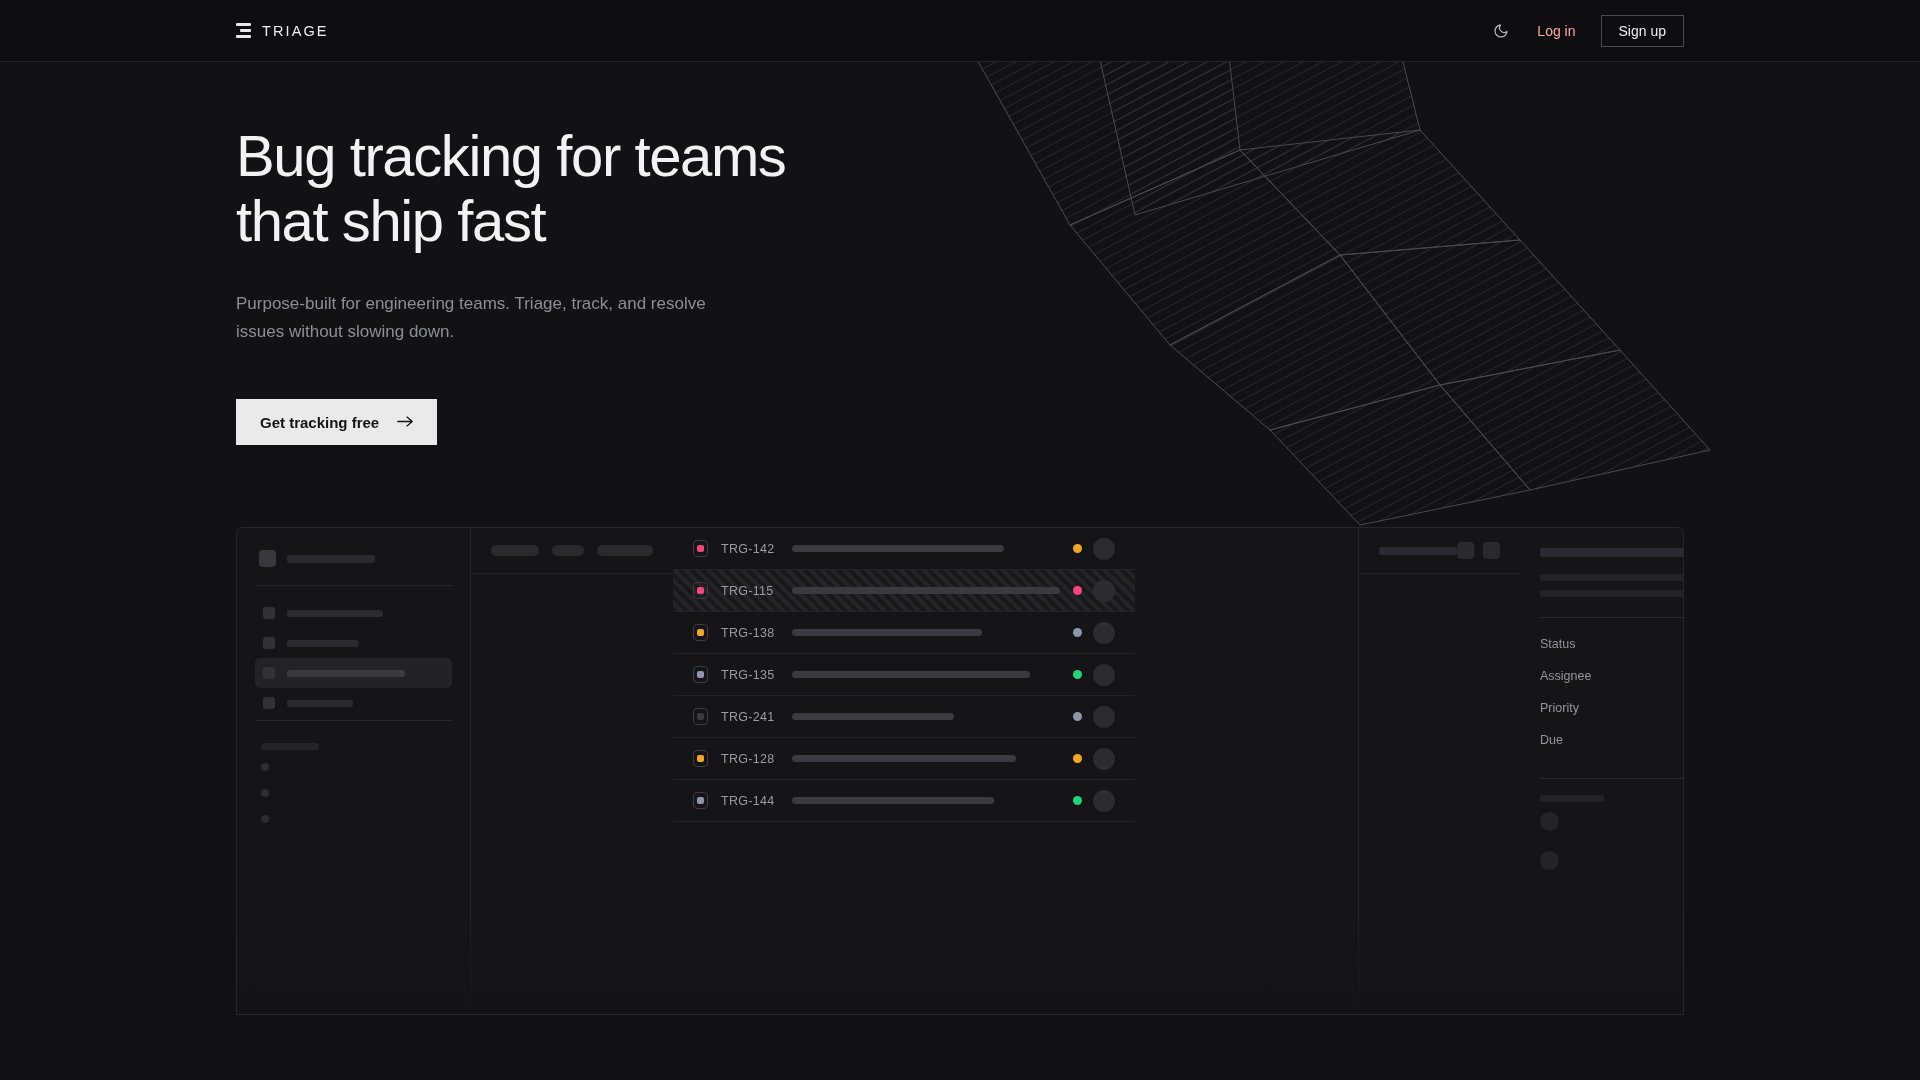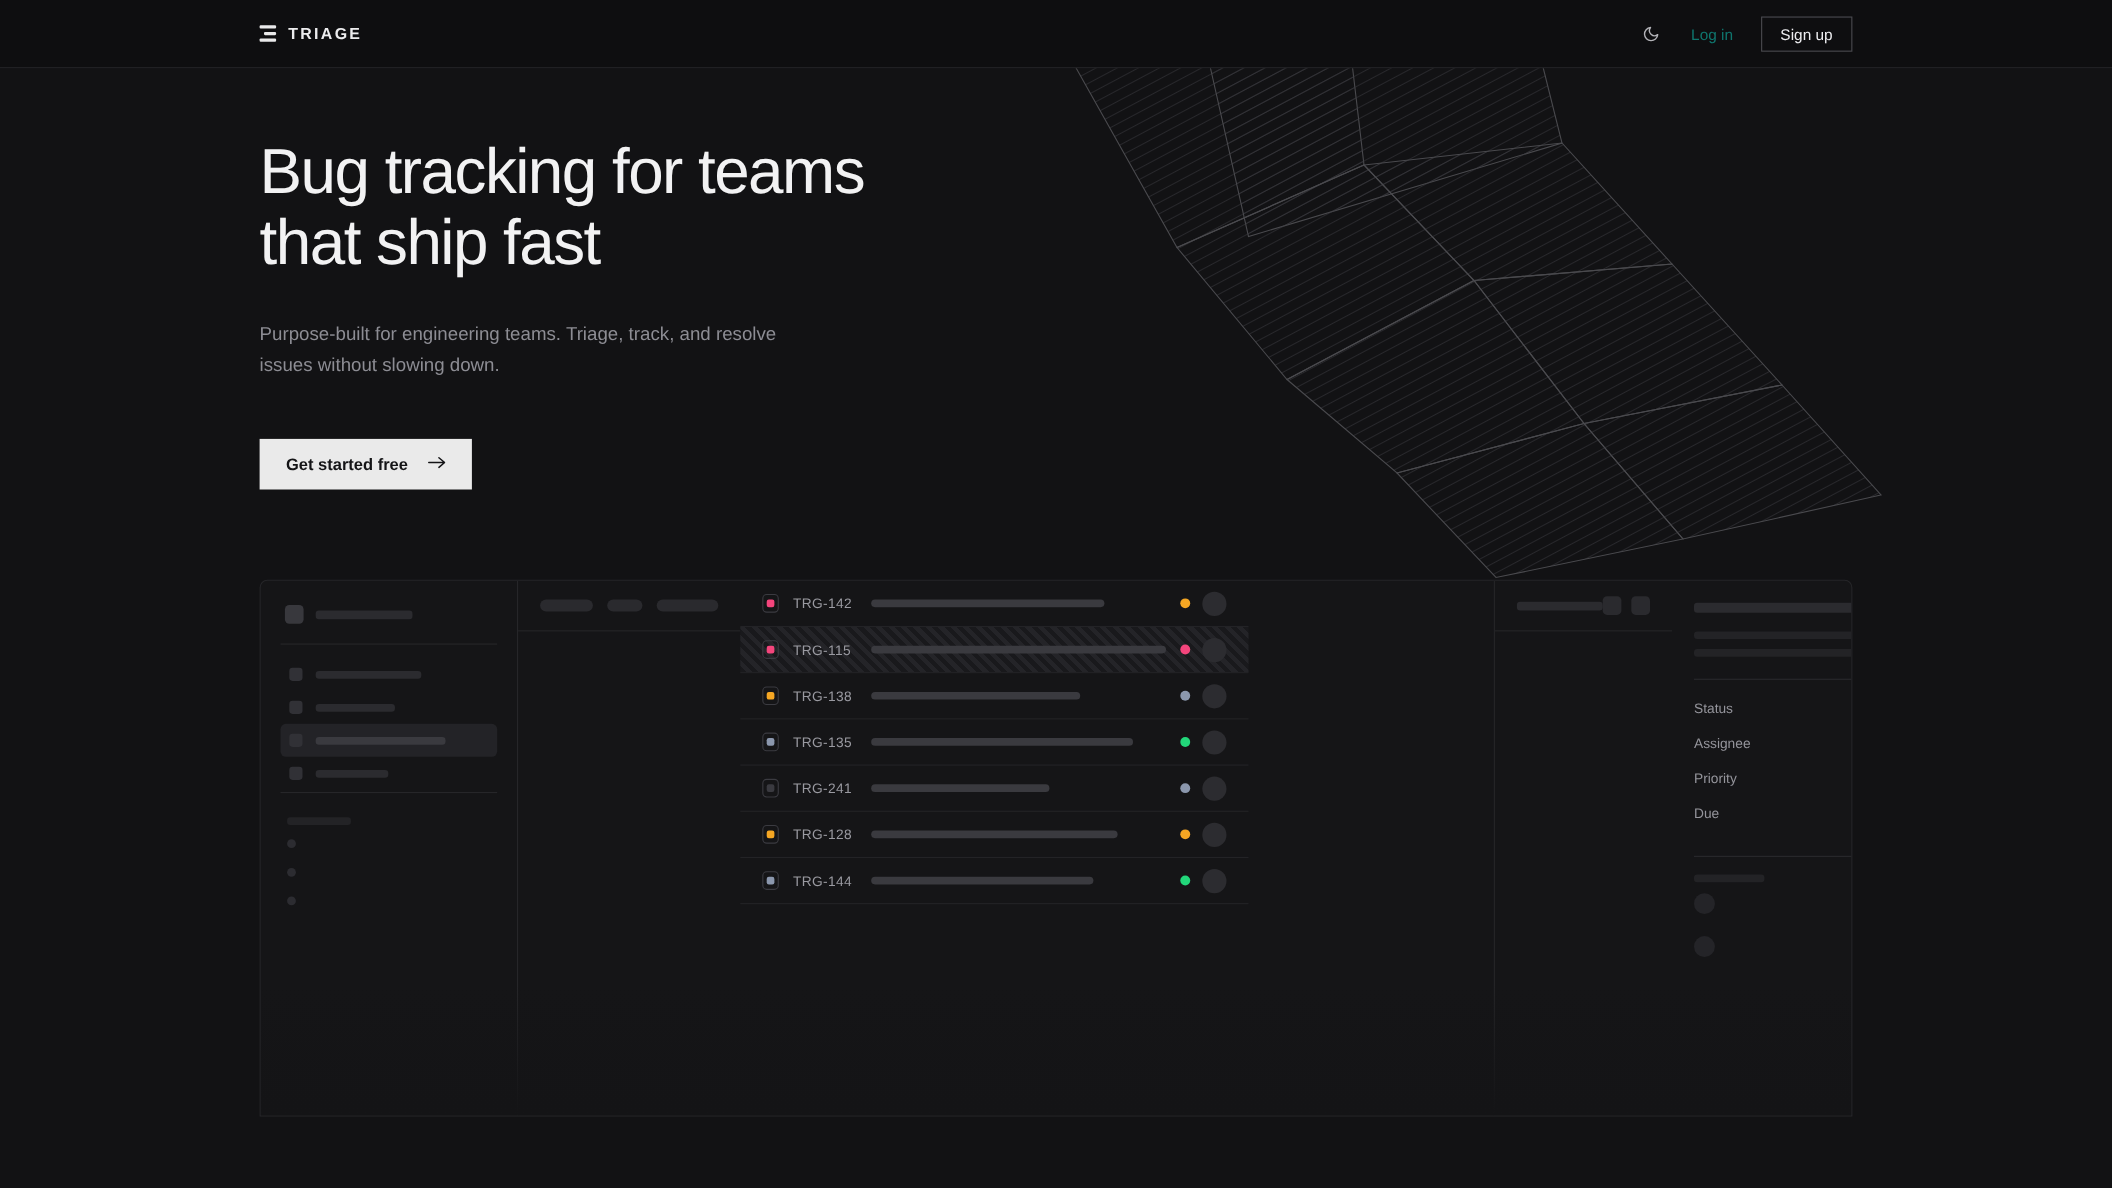--- a/index.html
+++ b/index.html
@@ -22,25 +22,25 @@
     border-bottom:1px solid #232326;
     display:flex; align-items:center;
   }
   .hdr-inner { width:1920px; padding:0 236px; display:flex; align-items:center; justify-content:space-between; }
   .brand { display:flex; align-items:center; gap:11px; }
   .logo-mark { display:flex; flex-direction:column; gap:3px; width:15px; }
   .logo-mark i { display:block; height:3px; background:#e9e9ea; border-radius:1px; }
   .logo-mark i:nth-child(1){ width:15px; }
   .logo-mark i:nth-child(2){ width:11px; margin-left:4px; }
   .logo-mark i:nth-child(3){ width:15px; }
-  .brand-name { color:#ececee; font-size:14.5px; font-weight:700; letter-spacing:2.1px; }
+  .brand-name { color:#ececee; font-size:14.5px; font-weight:400; letter-spacing:2.1px; }
 
   .hdr-right { display:flex; align-items:center; gap:25px; }
   .icon-btn { width:22px; height:22px; display:flex; align-items:center; justify-content:center; cursor:pointer; }
-  .login-link { color:#0f766e; font-size:14px; text-decoration:none; cursor:pointer; }
+  .login-link { color:#fca5a5; font-size:14px; text-decoration:none; cursor:pointer; }
   .signup-btn {
     border:1px solid #4a4a50; background:transparent; color:#ededf0;
     font-size:14px; padding:7px 17px; cursor:pointer;
     font-family:"Liberation Sans", sans-serif;
   }
 
   
   .hero { position:relative; z-index:3; padding:62px 236px 0 236px; }
   .hero h1 {
     color:#f2f2f3; font-size:58px; line-height:1.12; font-weight:400;
@@ -178,21 +178,21 @@
         <a class="login-link">Log in</a>
         <button class="signup-btn">Sign up</button>
       </div>
     </div>
   </div>
 
   <div class="hero">
     <h1><span>Bug tracking for teams</span><br><span>that ship fast</span></h1>
     <p>Purpose-built for engineering teams. Triage, track, and resolve issues without slowing down.</p>
     <button class="cta">
-      <span>Get started free</span>
+      <span>Get tracking free</span>
       <span>
         <svg width="16" height="13" viewBox="0 0 20 14" fill="none" stroke="#141416" stroke-width="1.7" stroke-linecap="round" stroke-linejoin="round">
           <path d="M1 7h17M12.5 1.5 19 7l-6.5 5.5"></path>
         </svg>
       </span>
     </button>
   </div>
 
   <div class="mockup">
 

